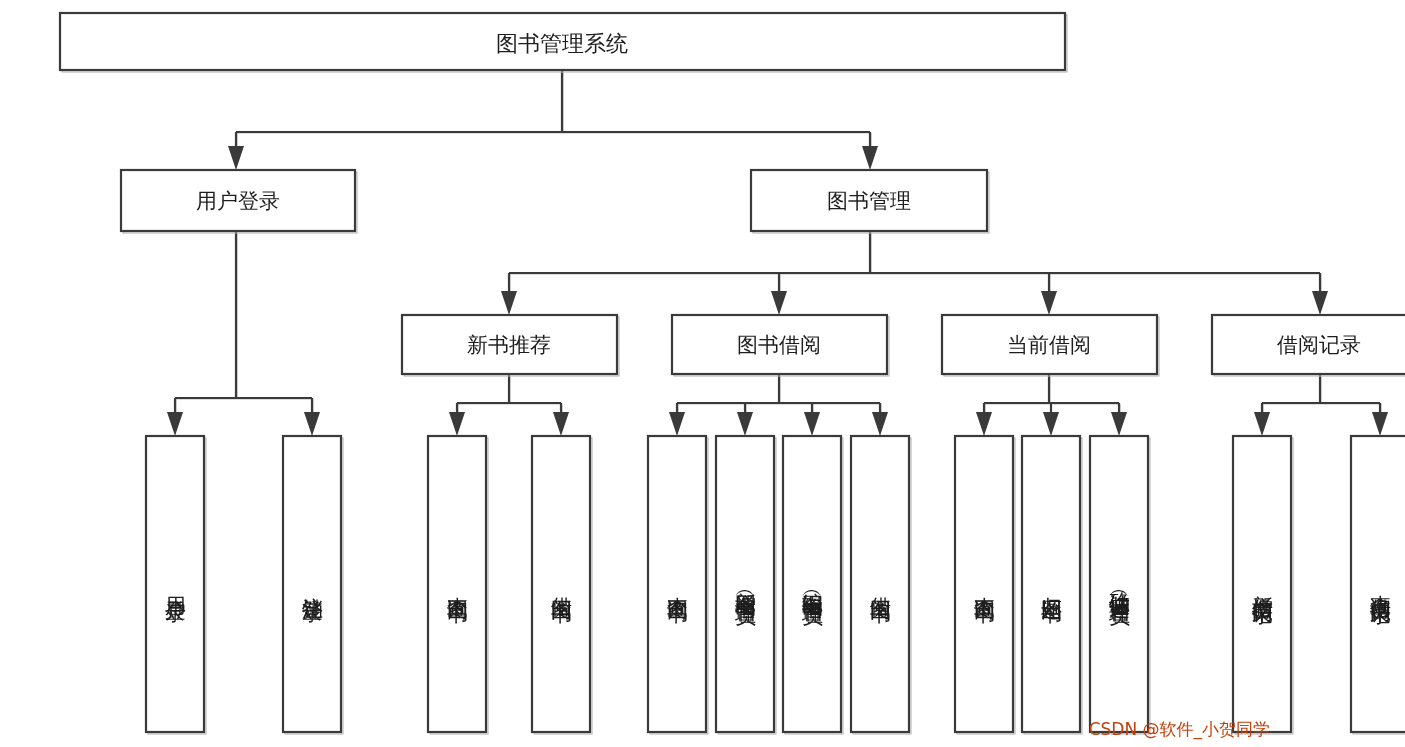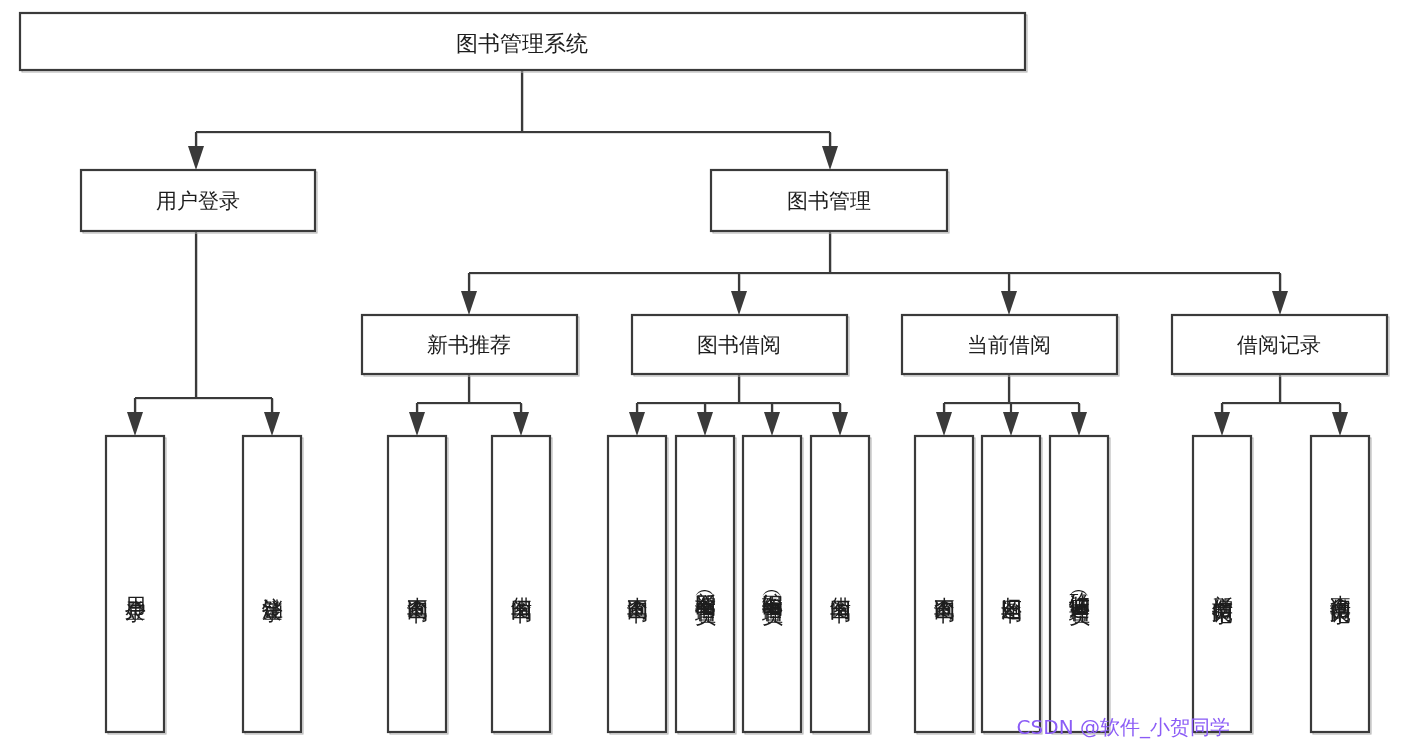--- a/index.html
+++ b/index.html
@@ -11,20 +11,21 @@
     width: 1405px;
     height: 747px;
     overflow: hidden;
     font-family: "DejaVu Sans", "Liberation Sans", sans-serif;
   }
   #diagram-root {
     position: relative;
     width: 1244px;
     height: 747px;
     background: #ffffff;
+    margin-left: 40px;
   }
   svg.layer {
     position: absolute;
     left: 0;
     top: 0;
     width: 1405px;
     height: 747px;
   }
   .node-box {
     fill: #ffffff;
@@ -81,22 +82,22 @@
     color: #1d1d1d;
     letter-spacing: 2px;
     white-space: nowrap;
     text-align: center;
   }
   .watermark {
     position: absolute;
     right: 14px;
     bottom: 6px;
     font-family: "DejaVu Sans", "Liberation Sans", sans-serif;
-    font-size: 20px;
-    color: #8b5cf6;
+    font-size: 17px;
+    color: #c2410c;
     white-space: nowrap;
     user-select: none;
   }
 </style>
 </head>
 <body>
 
 <div id="diagram-root">
 
   <svg class="layer" viewBox="0 0 1405 747">

